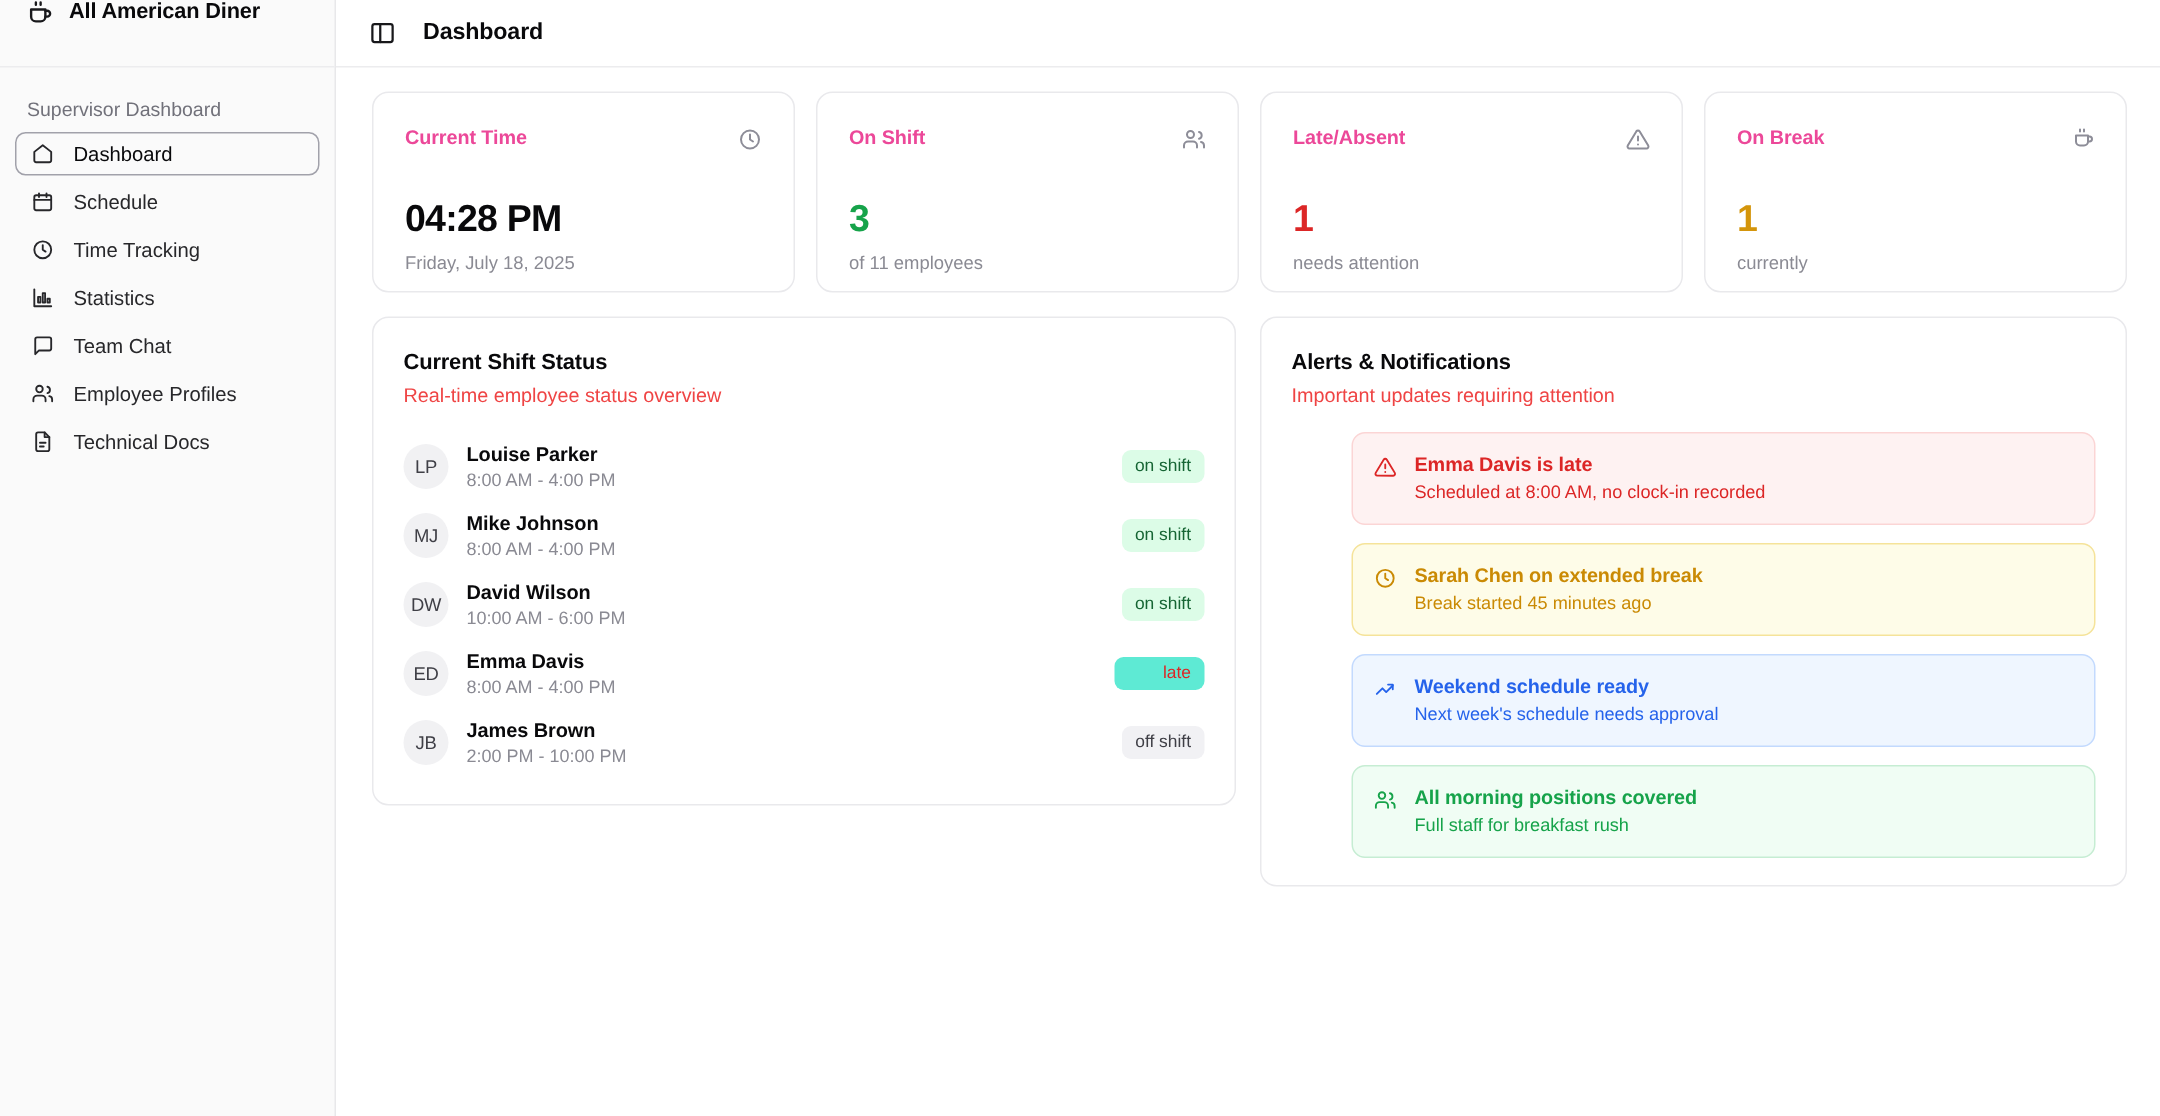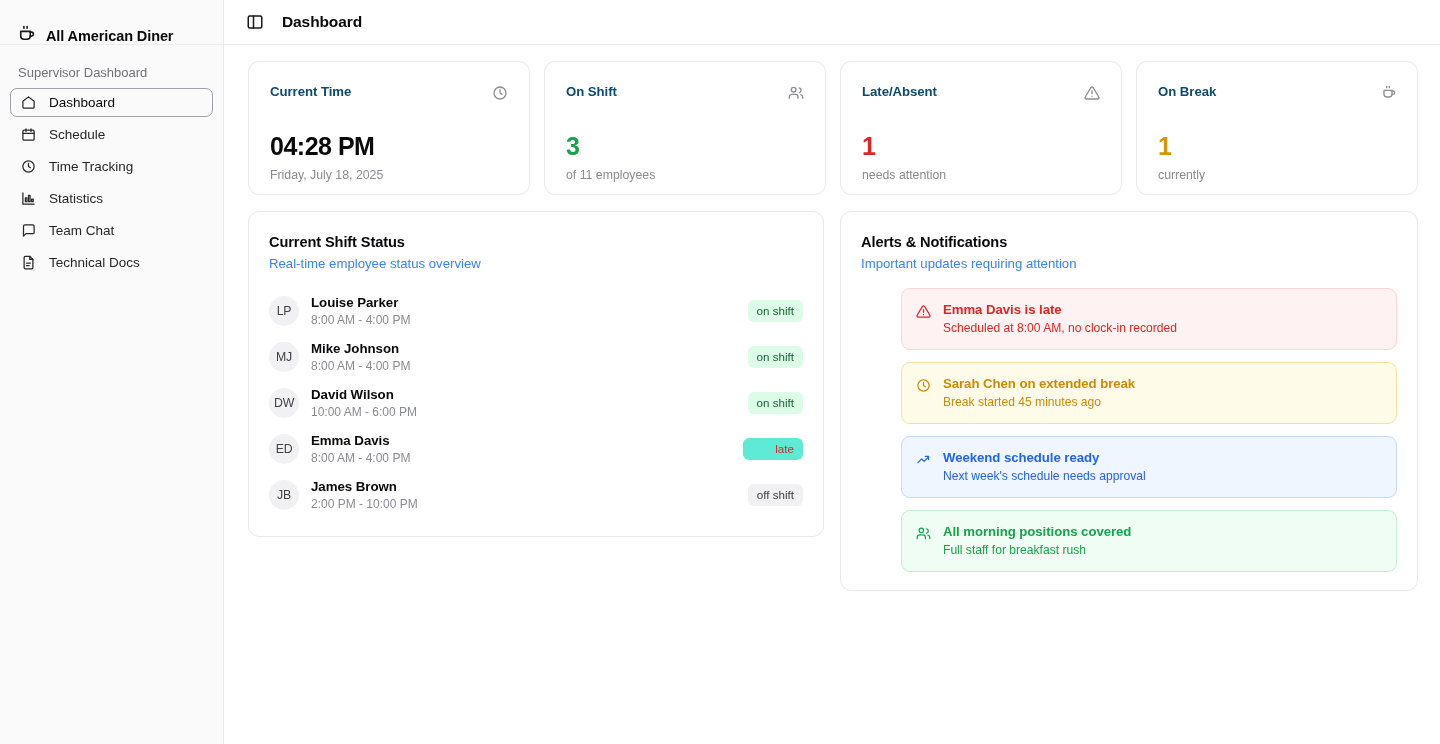--- a/index.html
+++ b/index.html
@@ -15,21 +15,21 @@
   
   .sidebar {
     width: 224px; height: 744px;
     background: #fafafa;
     border-right: 1px solid #e8e8ea;
     display: flex; flex-direction: column;
     flex: 0 0 224px;
   }
   .brand {
     height: 45px;
-    display: flex; align-items: flex-end; gap: 11px;
+    display: flex; align-items: flex-start; gap: 11px;
     padding: 0 16px;
     border-bottom: 1px solid #ececee;
   }
   .brand-icon { width: 19px; height: 19px; display: block; color: #18181b; flex: 0 0 19px; }
   .brand-name { font-size: 14.5px; font-weight: 700; color: #09090b; letter-spacing: -0.1px; }
 
   .nav { padding: 16px 10px 0 10px; }
   .nav-section-label {
     font-size: 13px; color: #71717a;
     padding: 4px 8px 8px 8px; font-weight: 400;
@@ -70,37 +70,37 @@
   .stat-card {
     flex: 1 1 0;
     height: 134px;
     background: #fff;
     border: 1px solid #e9e9ec;
     border-radius: 11px;
     padding: 22px 21px 0 21px;
     position: relative;
   }
   .stat-head { display: flex; align-items: flex-start; justify-content: space-between; }
-  .stat-label { font-size: 13.2px; font-weight: 700; color: #0c4a6e; letter-spacing: -0.05px; }
+  .stat-label { font-size: 13.2px; font-weight: 700; color: #ec4899; letter-spacing: -0.05px; }
   .stat-ico { width: 16px; height: 16px; display: block; color: #8d8d98; flex: 0 0 16px; margin-top: 1px; }
   .stat-value { font-size: 25px; font-weight: 700; letter-spacing: -0.5px; margin-top: 33px; line-height: 1; }
   .stat-sub { font-size: 12.3px; color: #8a8a93; margin-top: 9px; }
 
   
   .panels { display: flex; gap: 16px; align-items: flex-start; }
   .panel {
     background: #fff;
     border: 1px solid #e9e9ec;
     border-radius: 11px;
     padding: 22px 20px 18px 20px;
   }
   .panel-left { flex: 0 0 576px; }
   .panel-right { flex: 1 1 0; }
   .panel-title { font-size: 14.6px; font-weight: 700; color: #09090b; letter-spacing: -0.1px; }
-  .panel-sub { font-size: 13.2px; color: #3b82f6; margin-top: 6px; }
+  .panel-sub { font-size: 13.2px; color: #ef4444; margin-top: 6px; }
 
   
   .emp-list { margin-top: 17px; }
   .emp-row {
     display: flex; align-items: center; gap: 12px;
     height: 45px; margin-bottom: 1px;
     cursor: default;
     justify-content: flex-end;
   }
   .avatar {
@@ -210,20 +210,30 @@
 
       <div class="nav-item">
         <span class="ico">
           <svg viewBox="0 0 24 24" fill="none" stroke="currentColor" stroke-width="2" stroke-linecap="round" stroke-linejoin="round">
               <path d="M21 15a2 2 0 0 1-2 2H8l-4 4V5a2 2 0 0 1 2-2h13a2 2 0 0 1 2 2z"></path>
             </svg>
         </span>
         <span>Team Chat</span>
       </div>
 
+      <div class="nav-item">
+        <span class="ico">
+          <svg viewBox="0 0 24 24" fill="none" stroke="currentColor" stroke-width="2" stroke-linecap="round" stroke-linejoin="round">
+              <path d="M15 20v-2a4 4 0 0 0-4-4H6a4 4 0 0 0-4 4v2"></path>
+              <circle cx="8.5" cy="7" r="3.5"></circle>
+              <path d="M17 4.5a3.5 3.5 0 0 1 0 6.8M22 20v-2a3.6 3.6 0 0 0-3-3.5"></path>
+            </svg>
+        </span>
+        <span>Employee Profiles</span>
+      </div>
 
       <div class="nav-item">
         <span class="ico">
           <svg viewBox="0 0 24 24" fill="none" stroke="currentColor" stroke-width="2" stroke-linecap="round" stroke-linejoin="round">
               <path d="M14 2H7a2 2 0 0 0-2 2v16a2 2 0 0 0 2 2h10a2 2 0 0 0 2-2V7z"></path>
               <path d="M14 2v5h5M9 13h6M9 17h4"></path>
             </svg>
         </span>
         <span>Technical Docs</span>
       </div>

